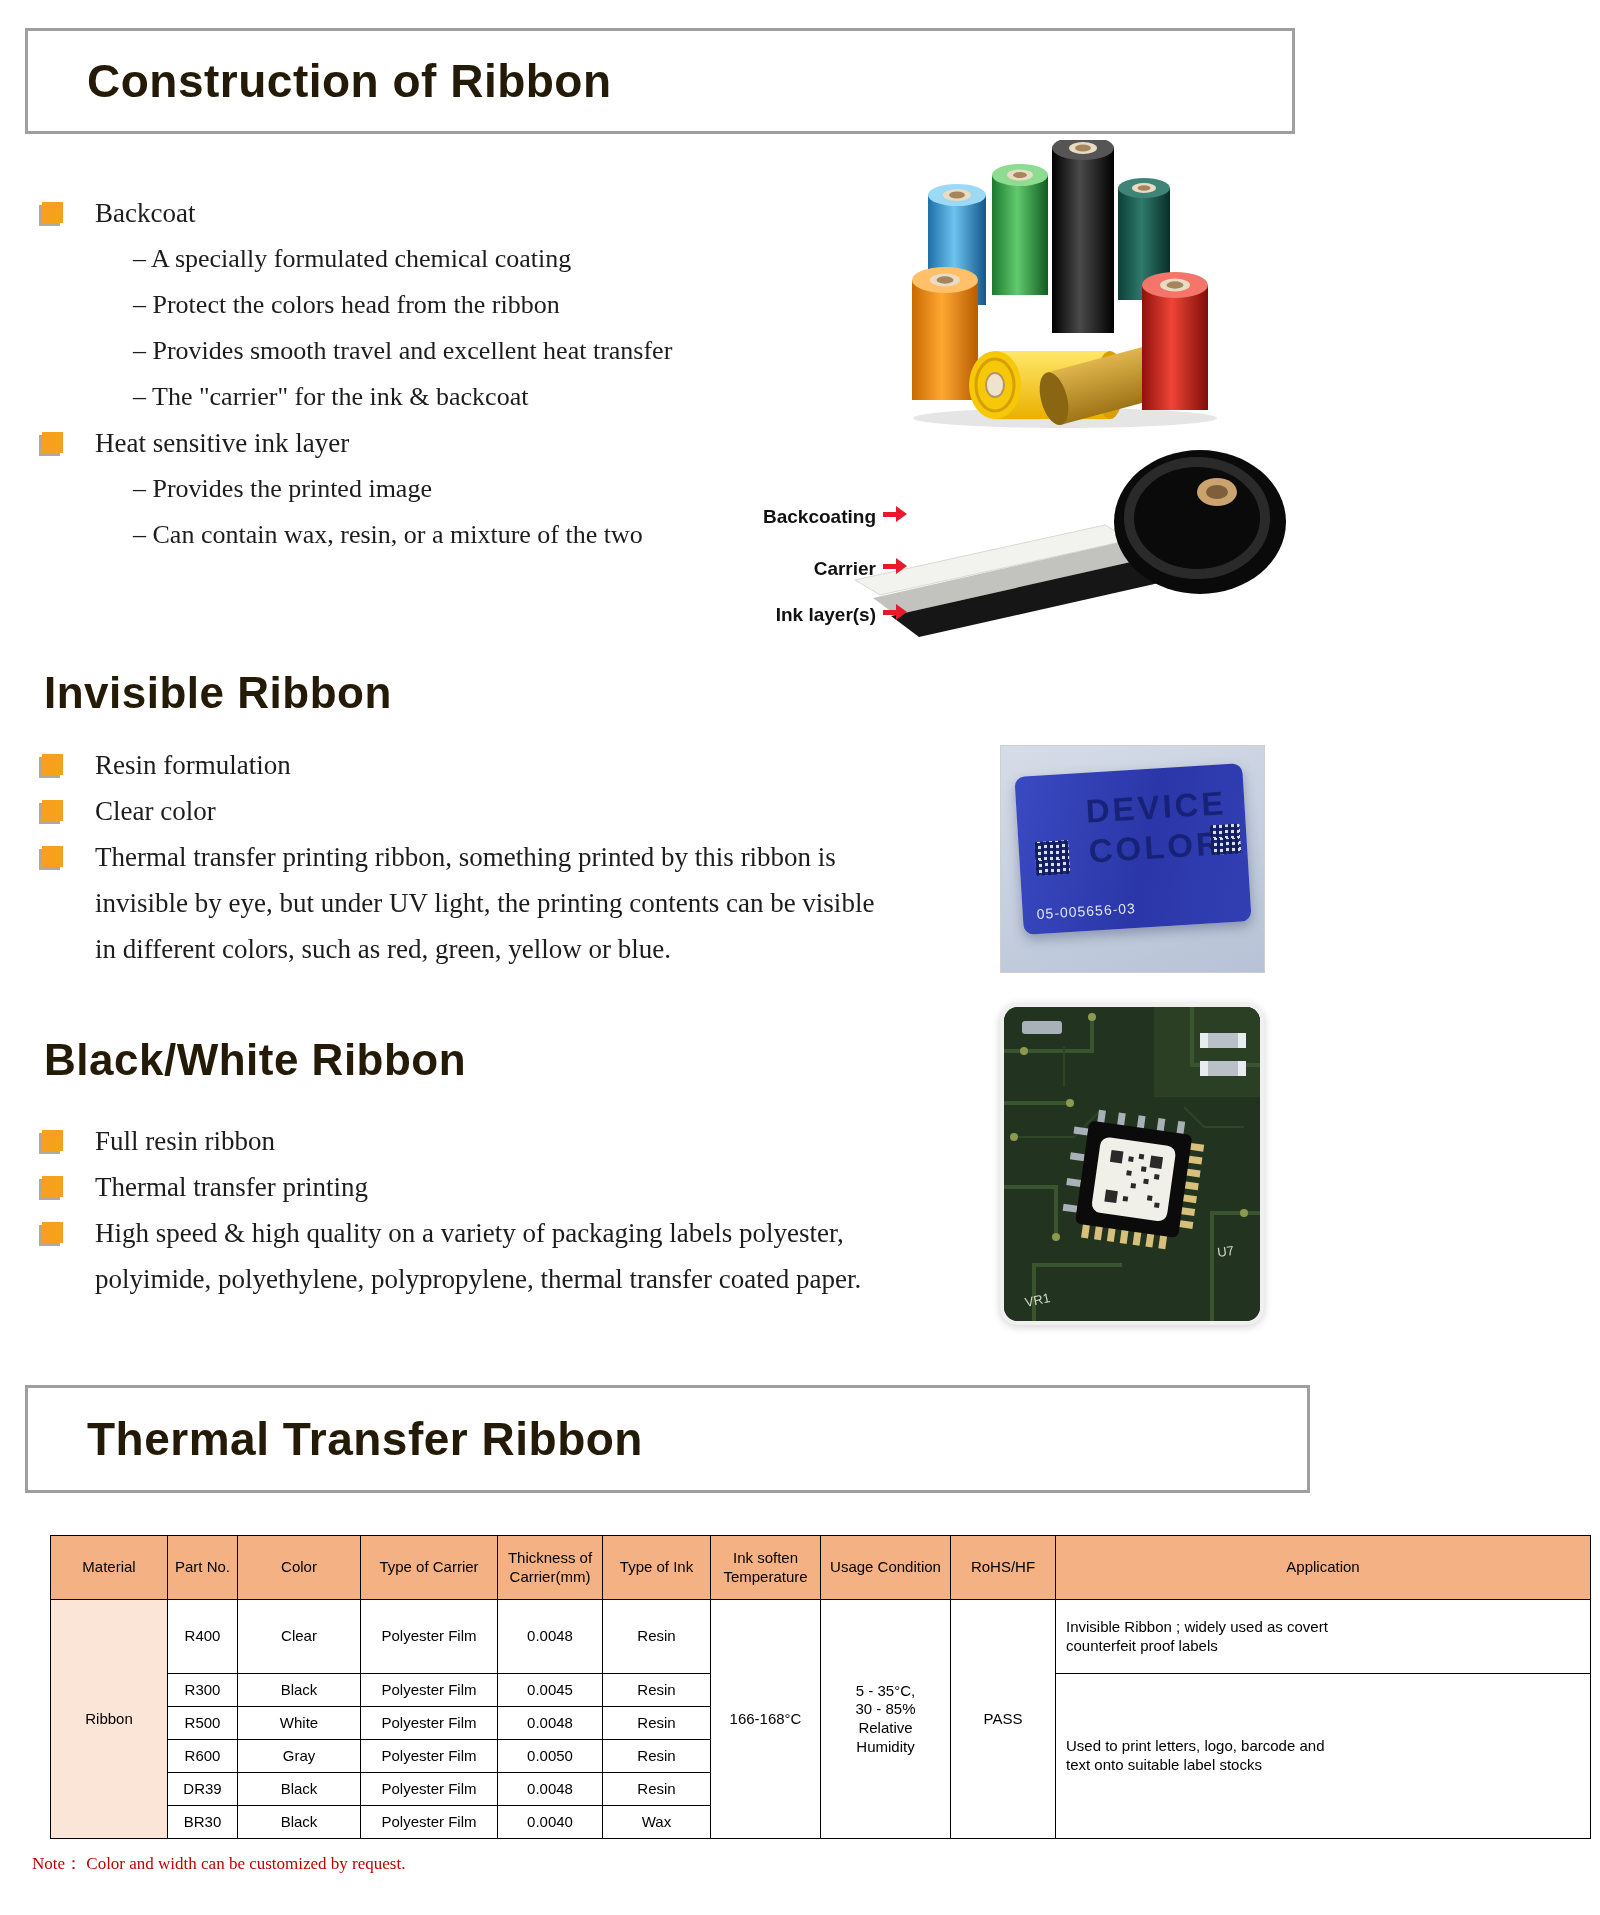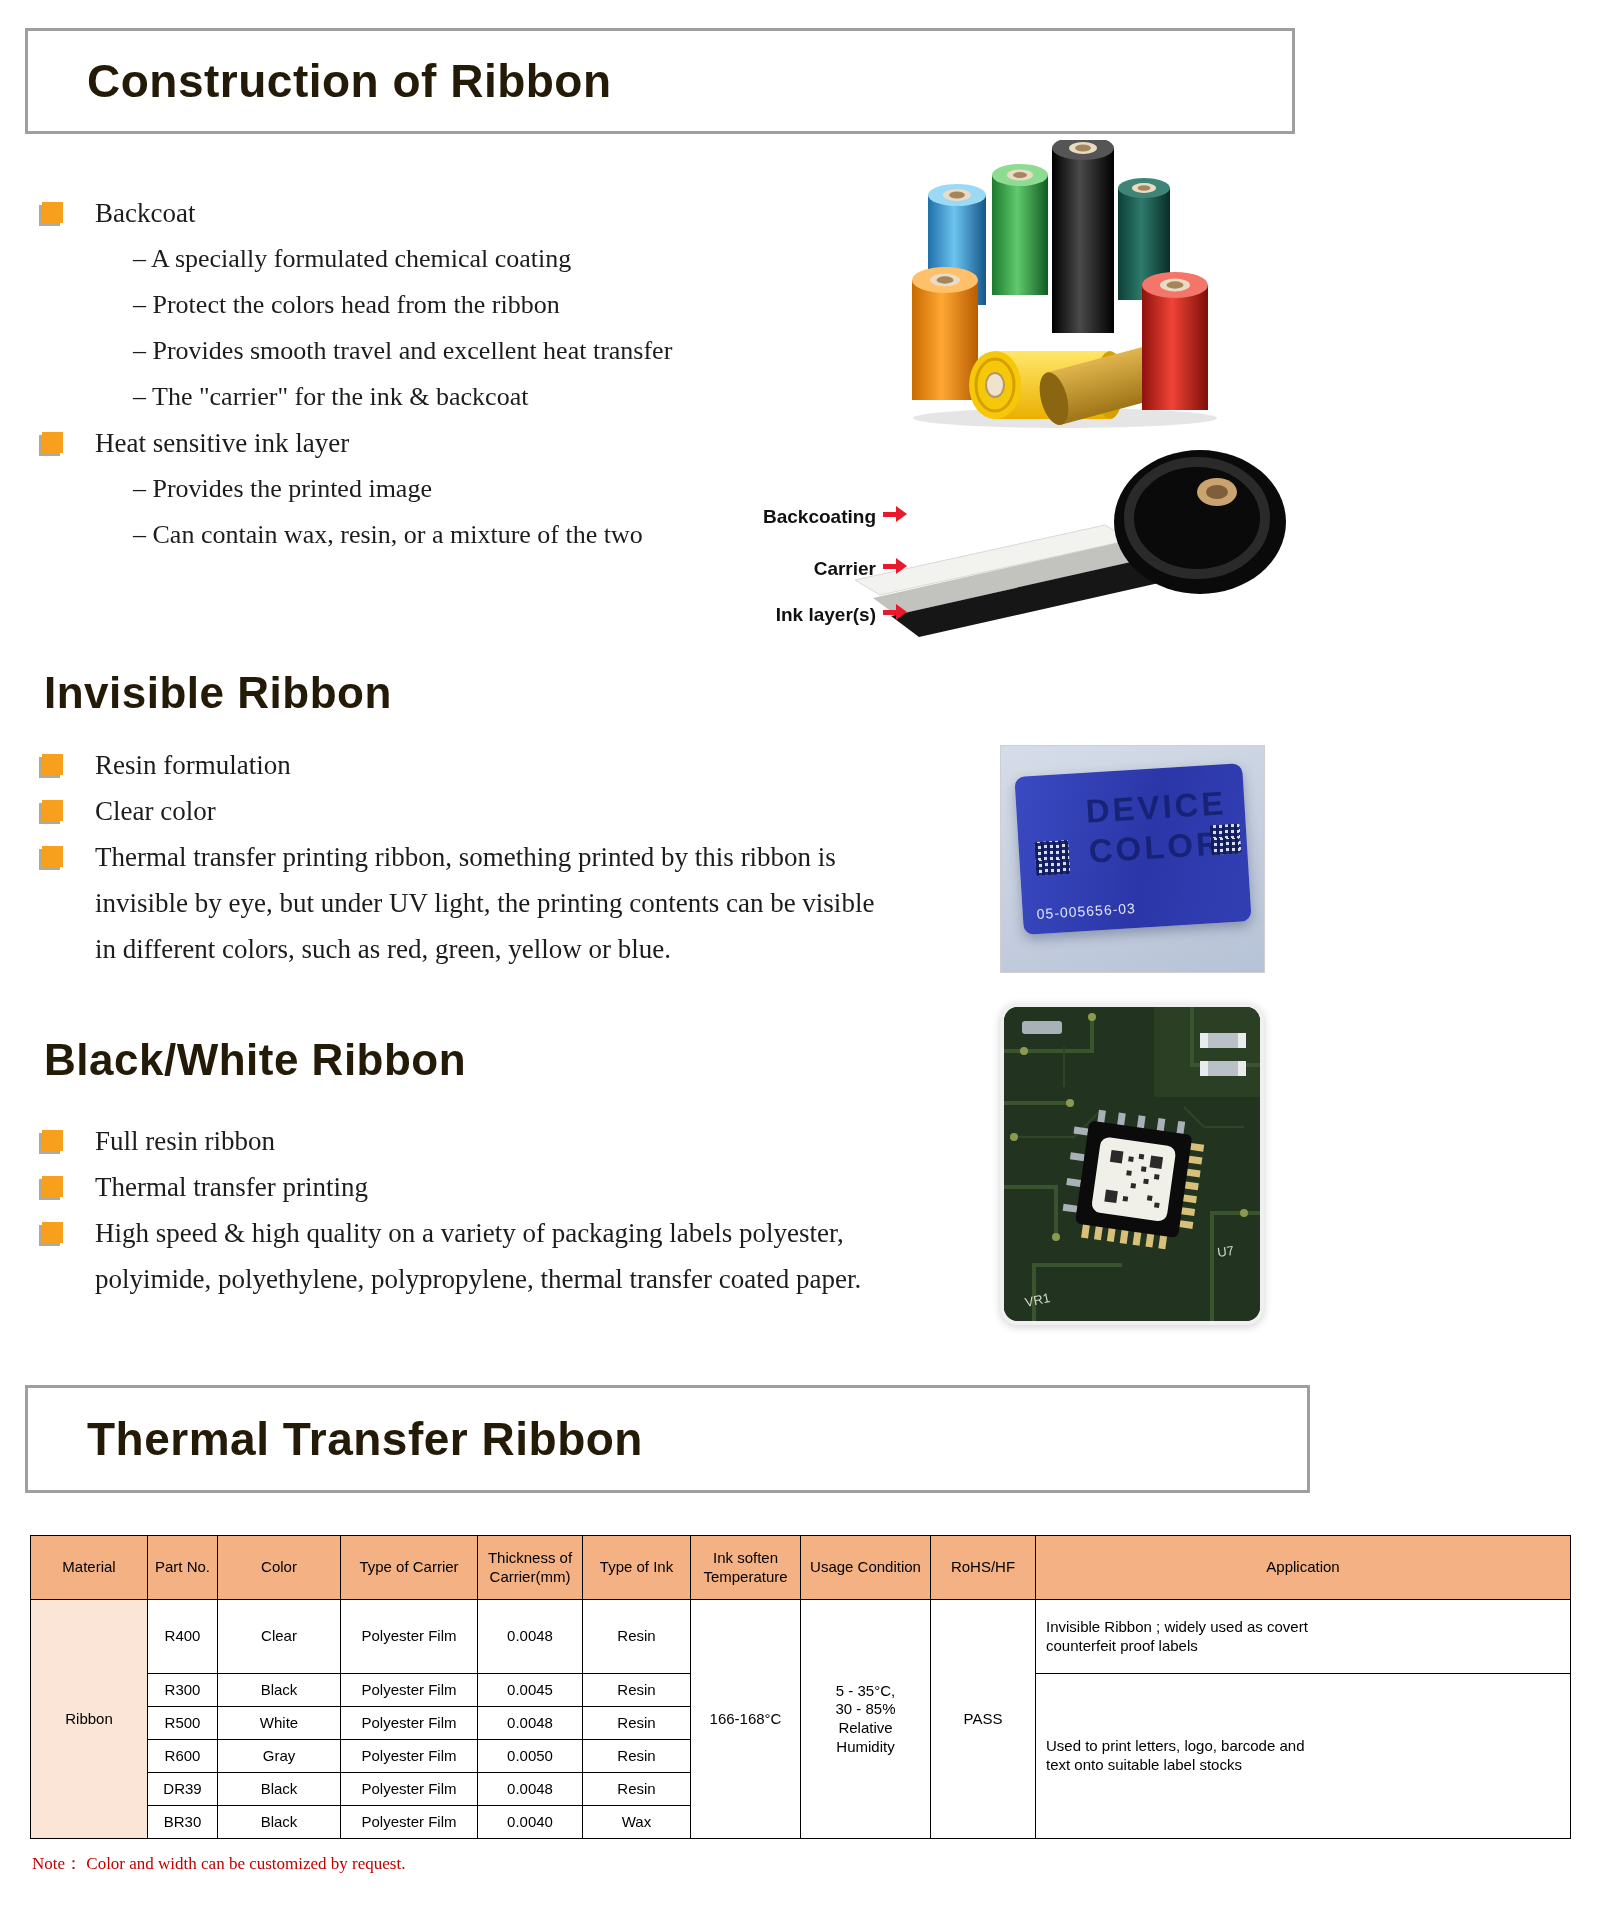--- a/index.html
+++ b/index.html
@@ -80,21 +80,21 @@
   .qr-left { left:16px; top:66px; width:34px; height:34px; }
   .qr-right { right:6px; top:60px; width:30px; height:30px; }
 
   
   .circuit-photo {
     border:4px solid #f0f0f0; border-radius:18px; overflow:hidden;
     background:#223420; box-shadow:0 2px 8px rgba(0,0,0,.18);
   }
 
   
-  table.ttable { border-collapse:collapse; width:1540px; table-layout:fixed; font-size:15px; color:#000; }
+  table.ttable { border-collapse:collapse; width:1540px; table-layout:fixed; font-size:15px; color:#000;margin-left:20px; }
   .ttable th, .ttable td {
     border:1px solid #000; text-align:center; vertical-align:middle;
     padding:2px 6px; font-weight:normal; white-space:pre-line; line-height:1.25;
   }
   .ttable thead th { background:#f4b183; height:64px; }
   .ttable td.material { background:#fbe5d6; }
   .ttable td.app { text-align:left; padding:4px 10px; }
   .ttable tbody tr { height:33px; }
   .ttable tbody tr.first { height:74px; }
 

